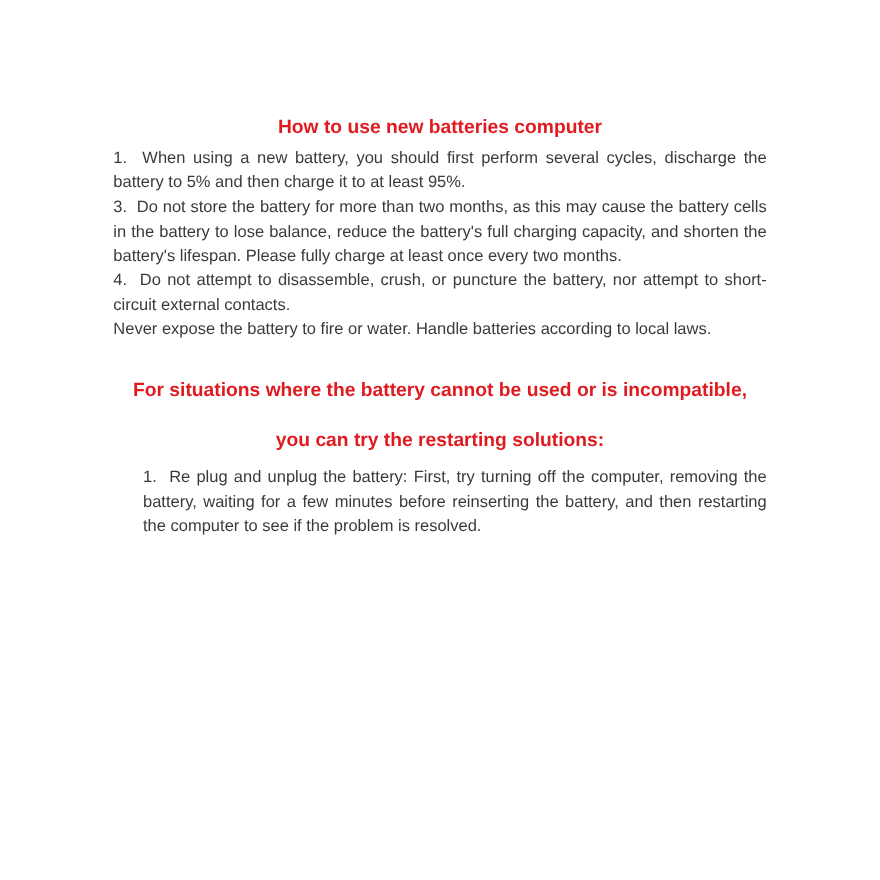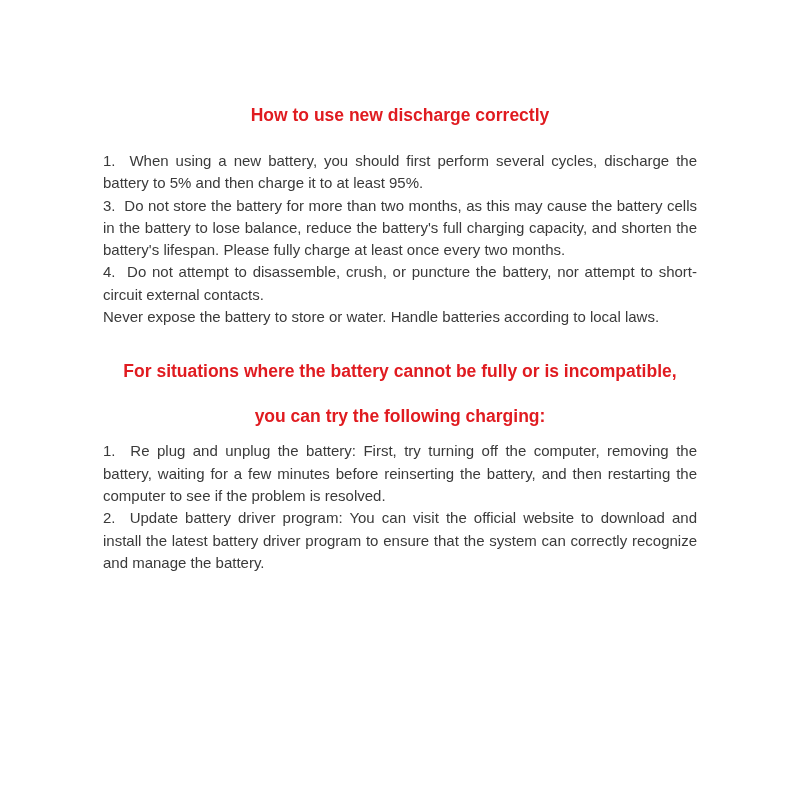--- a/index.html
+++ b/index.html
@@ -21,55 +21,55 @@
   }
   .section-title {
     text-align: center;
     color: #e01b20;
     font-size: 17.5px;
     font-weight: bold;
     line-height: 22px;
     margin: 0;
   }
   .body-block {
-    margin-top: 24px;
+    margin-top: 7px;
     font-size: 15px;
     line-height: 22.3px;
   }
   .body-block p {
     margin: 0;
     text-align: justify;
     color: #3a3a3a;
   }
   .section2-title-line1 {
     margin-top: 32px;
   }
   .section2-title-line2 {
     margin-top: 23px;
   }
   .body-block-2 {
     margin-top: 13px;
+    margin-left: 27px;
   }
 </style>
 </head>
 <body>
 
 <div class="page">
 
-  <h1 class="section-title">How to use new discharge correctly</h1>
+  <h1 class="section-title">How to use new batteries computer</h1>
 
   <div class="body-block">
     <p>1.&nbsp; When using a new battery, you should first perform several cycles, discharge the battery to 5% and then charge it to at least 95%.</p>
     <p>3.&nbsp; Do not store the battery for more than two months, as this may cause the battery cells in the battery to lose balance, reduce the battery's full charging capacity, and shorten the battery's lifespan. Please fully charge at least once every two months.</p>
     <p>4.&nbsp; Do not attempt to disassemble, crush, or puncture the battery, nor attempt to short-circuit external contacts.</p>
-    <p>Never expose the battery to store or water. Handle batteries according to local laws.</p>
+    <p>Never expose the battery to fire or water. Handle batteries according to local laws.</p>
   </div>
 
-  <h2 class="section-title section2-title-line1">For situations where the battery cannot be fully or is incompatible,</h2>
+  <h2 class="section-title section2-title-line1">For situations where the battery cannot be used or is incompatible,</h2>
 
-  <h2 class="section-title section2-title-line2">you can try the following charging:</h2>
+  <h2 class="section-title section2-title-line2">you can try the restarting solutions:</h2>
 
   <div class="body-block body-block-2">
     <p>1.&nbsp; Re plug and unplug the battery: First, try turning off the computer, removing the battery, waiting for a few minutes before reinserting the battery, and then restarting the computer to see if the problem is resolved.</p>
-    <p>2.&nbsp; Update battery driver program: You can visit the official website to download and install the latest battery driver program to ensure that the system can correctly recognize and manage the battery.</p>
   </div>
 
 </div>
 
 </body></html>

